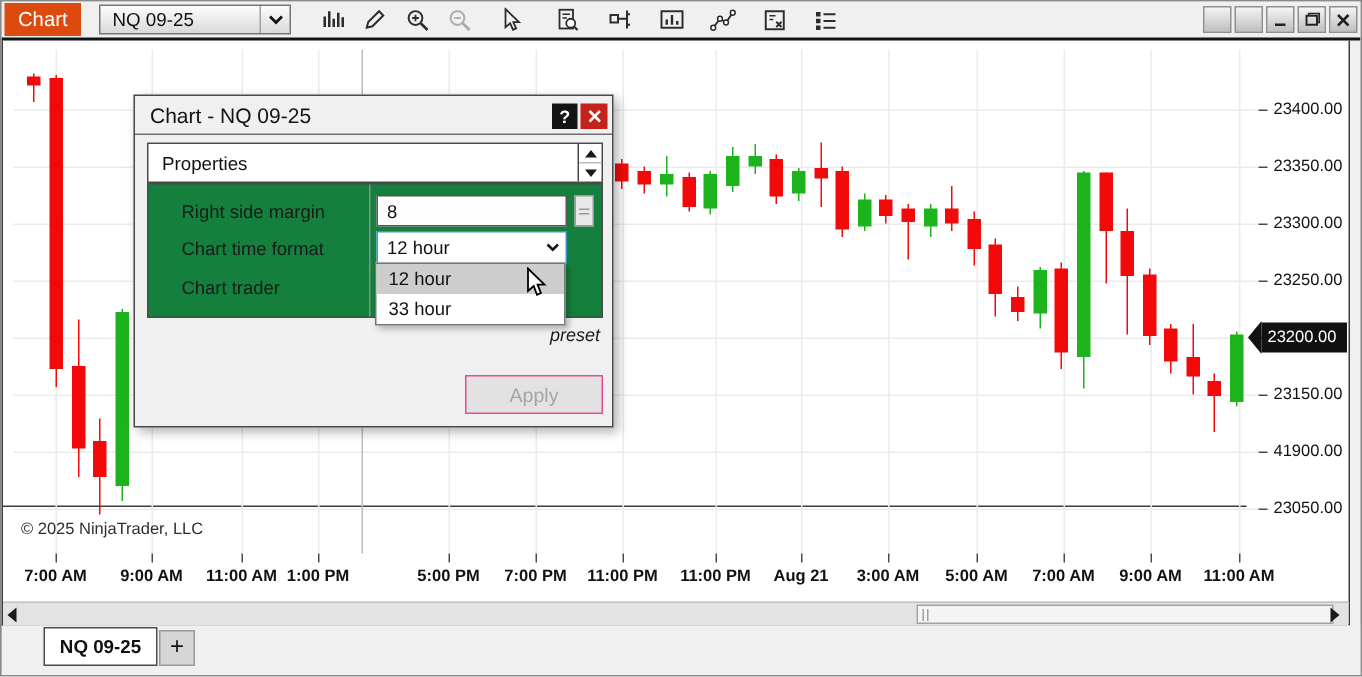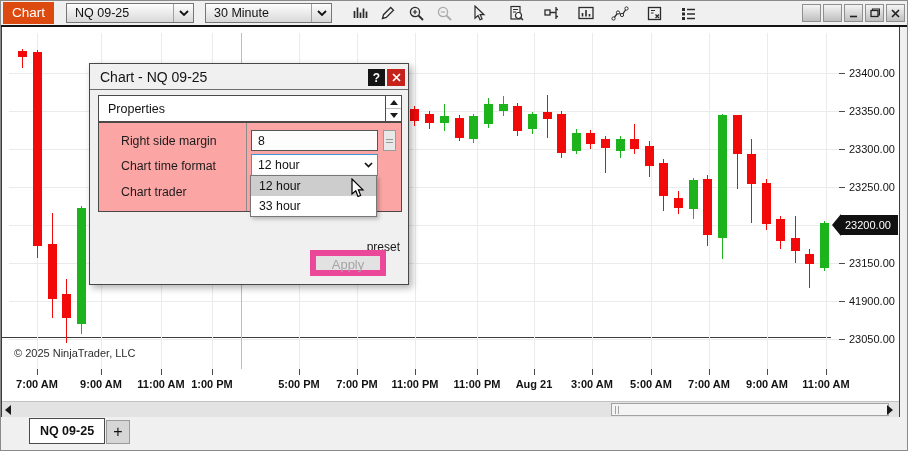--- a/index.html
+++ b/index.html
@@ -45,42 +45,42 @@
   #dlg-help{position:absolute;left:278px;top:5px;width:17px;height:17px;background:#141414;color:#fff;
     font-size:12px;font-weight:bold;display:flex;align-items:center;justify-content:center;}
   #dlg-close{position:absolute;left:297px;top:5px;width:18px;height:17px;background:#c5221c;
     display:flex;align-items:center;justify-content:center;}
   #props-box{position:absolute;left:8px;top:31px;width:304px;height:27px;background:#fff;border:1px solid #4a4a4a;
     display:flex;align-items:center;padding-left:9px;}
   #props-spin{position:absolute;right:0;top:0;width:16px;height:100%;border-left:1px solid #4a4a4a;display:flex;flex-direction:column;}
   .spin-cell{flex:1;display:flex;align-items:center;justify-content:center;}
   .tri-up{width:0;height:0;border-left:4px solid transparent;border-right:4px solid transparent;border-bottom:5px solid #1a1a1a;}
   .tri-dn{width:0;height:0;border-left:4px solid transparent;border-right:4px solid transparent;border-top:5px solid #1a1a1a;}
-  #grid-box{position:absolute;left:8px;top:58px;width:304px;height:90px;background:#fca5a5;border:1px solid #4a4a4a;}
+  #grid-box{position:absolute;left:8px;top:58px;width:304px;height:90px;background:#15803d;border:1px solid #4a4a4a;}
   #grid-sep{position:absolute;left:147px;top:0;width:1px;height:100%;background:#8c8c8c;}
   .prow-label{position:absolute;left:22px;font-size:12.3px;color:#1b1b1b;}
   #row-input{position:absolute;left:152px;top:7px;width:127px;height:21px;border:1px solid #555;background:#fdfdfd;
     font-size:12.3px;font-family:"Liberation Sans",sans-serif;padding:0 6px;color:#111;}
   #mini-scroll{position:absolute;left:284px;top:7px;width:13px;height:21px;border:1px solid #9a9a9a;background:#e8e8e8;
     display:flex;flex-direction:column;justify-content:center;gap:2px;align-items:center;}
   #mini-scroll i{display:block;width:7px;height:1px;background:#9a9a9a;}
   #row-combo{position:absolute;left:152px;top:31px;width:127px;height:22px;border:1px solid #3f94d6;background:#fff;
     display:flex;align-items:center;}
   #row-combo .cval{flex:1;padding:0 6px;font-size:12.3px;}
   #row-combo .chev{width:18px;display:flex;justify-content:center;}
   #dd-popup{position:absolute;left:160px;top:111px;width:127px;height:42px;background:#fff;border:1px solid #777;
     box-shadow:2px 2px 4px rgba(0,0,0,.25);z-index:45;}
   .dd-item{height:20px;display:flex;align-items:center;padding:0 8px;font-size:12.3px;}
   .dd-item.hl{background:#cdcdcd;}
-  #preset{position:absolute;right:8px;top:152px;font-size:12px;color:#1a1a1a;margin-top:24px;}
+  #preset{position:absolute;right:8px;top:152px;font-style:italic;font-size:12px;color:#1a1a1a;}
   .dlg-btn{position:absolute;top:186px;height:26px;background:#6b6b6b;color:#fff;border:none;
     font-size:13px;font-family:"Liberation Sans",sans-serif;}
   #btn-ok{left:8px;width:98px;}
   #btn-cancel{left:114px;width:98px;}
-  #btn-apply{left:220px;width:76px;background:#e2e2e2;color:#a5a5a5;border:6px solid #ec4899;}
+  #btn-apply{left:220px;width:92px;background:#e2e2e2;color:#a5a5a5;border:1px solid #ec4899;}
   #mouse-cursor{position:absolute;left:349px;top:177px;z-index:60;}
   
   #hscroll{position:absolute;left:1px;top:400px;width:897px;height:16px;background:#e3e3e3;border-top:1px solid #c2c2c2;z-index:5;}
   #hs-left{position:absolute;left:3px;top:3px;width:10px;height:10px;display:flex;align-items:center;}
   #hs-right{position:absolute;right:2px;top:3px;width:10px;height:10px;display:flex;align-items:center;}
   .tri-l{width:0;height:0;border-top:5px solid transparent;border-bottom:5px solid transparent;border-right:6px solid #1a1a1a;}
   .tri-r{width:0;height:0;border-top:5px solid transparent;border-bottom:5px solid transparent;border-left:6px solid #1a1a1a;}
   #hs-thumb{position:absolute;left:609px;top:1px;width:278px;height:13px;background:#f4f4f4;border:1px solid #a2a2a2;}
   #hs-thumb i{position:absolute;top:2px;width:1px;height:8px;background:#a2a2a2;}
   #tabbar{position:absolute;left:0;top:416px;width:100%;height:35px;background:#f0f0f0;z-index:5;}
@@ -91,28 +91,20 @@
 </style>
 </head>
 <body>
 
 <div id="window">
 
   <div id="toolbar">
     <div class="chip">Chart</div>
     <div class="combo" style="width:128px">
       <span class="cval">NQ 09-25</span>
-      <span class="cchev">
-        <svg width="10" height="7" viewBox="0 0 10 7">
-            <path d="M1 1l4 4 4-4" fill="none" stroke="#111" stroke-width="1.8"></path>
-          </svg>
-      </span>
-    </div>
-    <div class="combo" style="width:127px">
-      <span class="cval">30 Minute</span>
       <span class="cchev">
         <svg width="10" height="7" viewBox="0 0 10 7">
             <path d="M1 1l4 4 4-4" fill="none" stroke="#111" stroke-width="1.8"></path>
           </svg>
       </span>
     </div>
     <div class="tbtn" style="margin-left:6px">
       <svg width="17" height="16" viewBox="0 0 17 16">
           <path d="M2.5 13V6M5.5 13V2.5M8.5 13V7.5M11.5 13V3.5M14.5 13V6.5" stroke="#2c2c2c" stroke-width="1.7" fill="none"></path>
         </svg>

